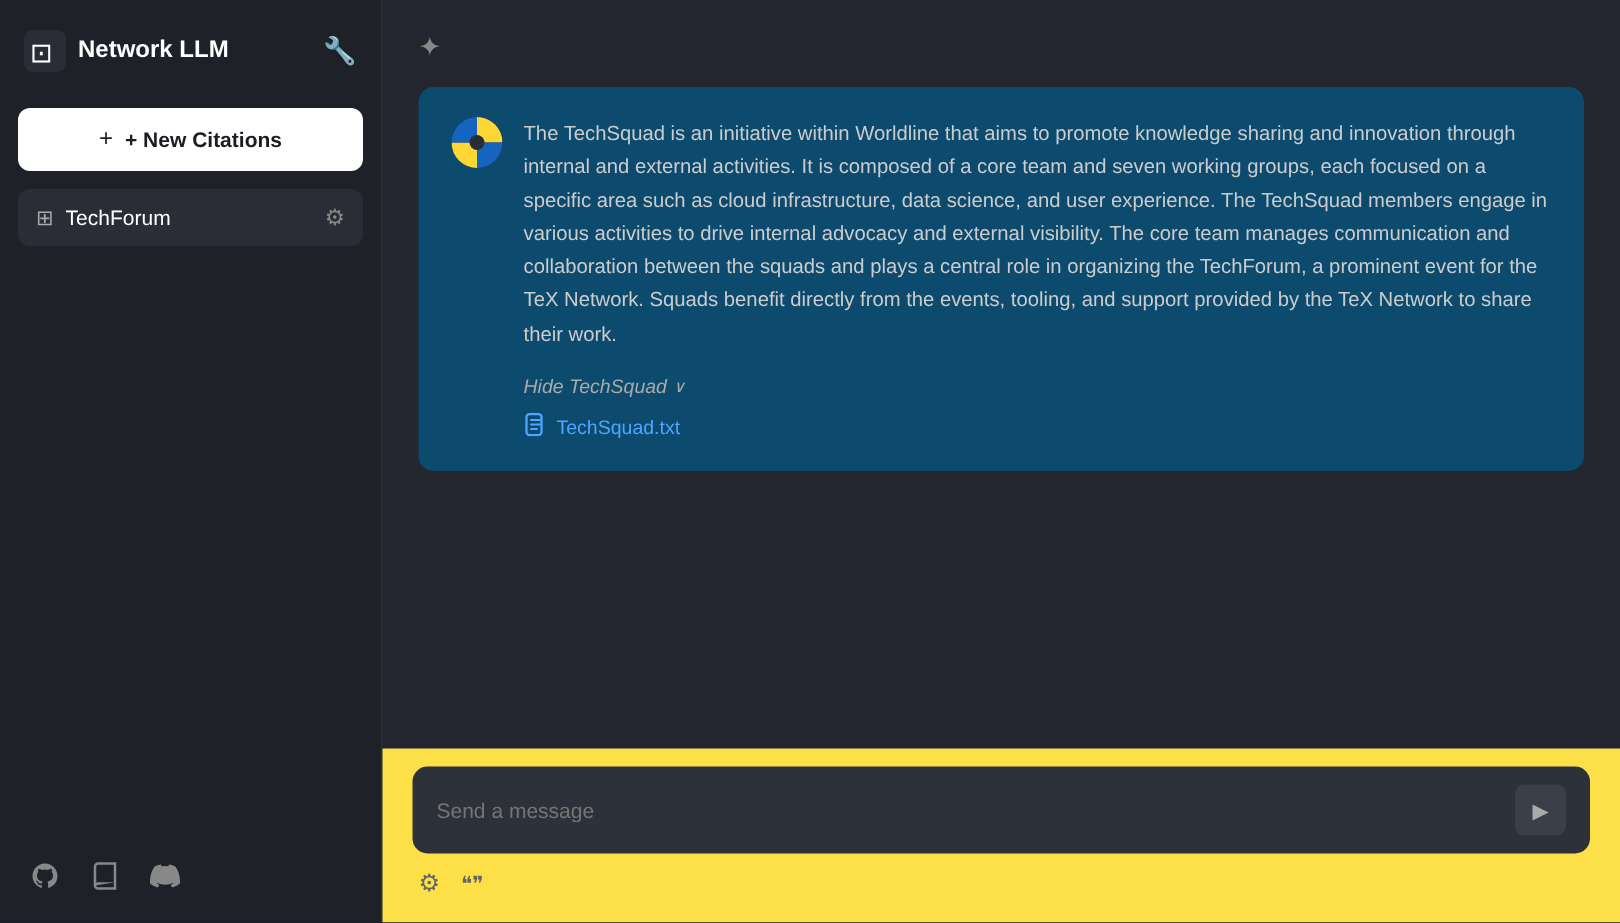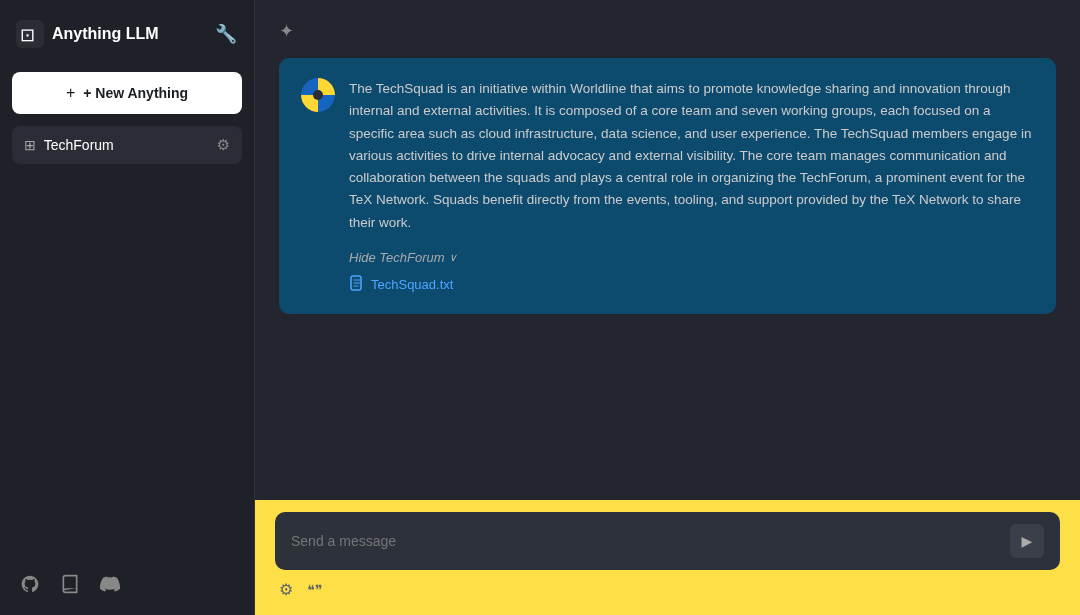--- a/index.html
+++ b/index.html
@@ -287,30 +287,30 @@
 </head>
 <body>
 
 <div class="sidebar">
   <div class="sidebar-header">
     <div class="brand-logo">
       <svg class="brand-icon" viewBox="0 0 28 28" fill="none" xmlns="http://www.w3.org/2000/svg">
         <rect width="28" height="28" rx="6" fill="#2a2d36"></rect>
         <text x="4" y="21" font-size="18" fill="#ffffff" font-family="serif">⊡</text>
       </svg>
-      <span class="brand-name">Anything LLM</span>
+      <span class="brand-name">Network LLM</span>
     </div>
     <button class="settings-icon-btn">
       <span>🔧</span>
     </button>
   </div>
 
   <button class="new-workspace-btn">
     <span style="font-size:16px; font-weight:300;">+</span>
-    <span style="font-size:14px;">+ New Anything</span>
+    <span style="font-size:14px;">+ New Citations</span>
   </button>
 
   <div class="workspace-item">
     <div class="workspace-item-left">
       <span class="grid-icon">⊞</span>
       <span class="workspace-label">TechForum</span>
     </div>
     <span class="workspace-gear">⚙</span>
   </div>
 
@@ -352,21 +352,21 @@
           <path d="M17 17 L17 34 A17 17 0 0 1 0 17 Z" fill="#fdd835"></path>
           <path d="M17 17 L0 17 A17 17 0 0 1 17 0 Z" fill="#1565c0"></path>
           <circle cx="17" cy="17" r="5" fill="#2a2d36"></circle>
         </svg>
 
         <div class="response-text-block">
           <p class="response-text">The TechSquad is an initiative within Worldline that aims to promote knowledge sharing and innovation through internal and external activities. It is composed of a core team and seven working groups, each focused on a specific area such as cloud infrastructure, data science, and user experience. The TechSquad members engage in various activities to drive internal advocacy and external visibility. The core team manages communication and collaboration between the squads and plays a central role in organizing the TechForum, a prominent event for the TeX Network. Squads benefit directly from the events, tooling, and support provided by the TeX Network to share their work.</p>
 
           <div class="citations-section">
             <button class="hide-citations-btn">
-              <span>Hide TechForum</span>
+              <span>Hide TechSquad</span>
               <span style="font-size:11px;">∨</span>
             </button>
             <a class="citation-file" href="#">
               <span>
                 <svg width="16" height="16" viewBox="0 0 16 16" fill="none">
                   <rect x="2" y="1" width="10" height="14" rx="2" stroke="#4da6ff" stroke-width="1.5" fill="none"></rect>
                   <path d="M5 5h6M5 8h6M5 11h4" stroke="#4da6ff" stroke-width="1.2" stroke-linecap="round"></path>
                 </svg>
               </span>
               <span>TechSquad.txt</span>

